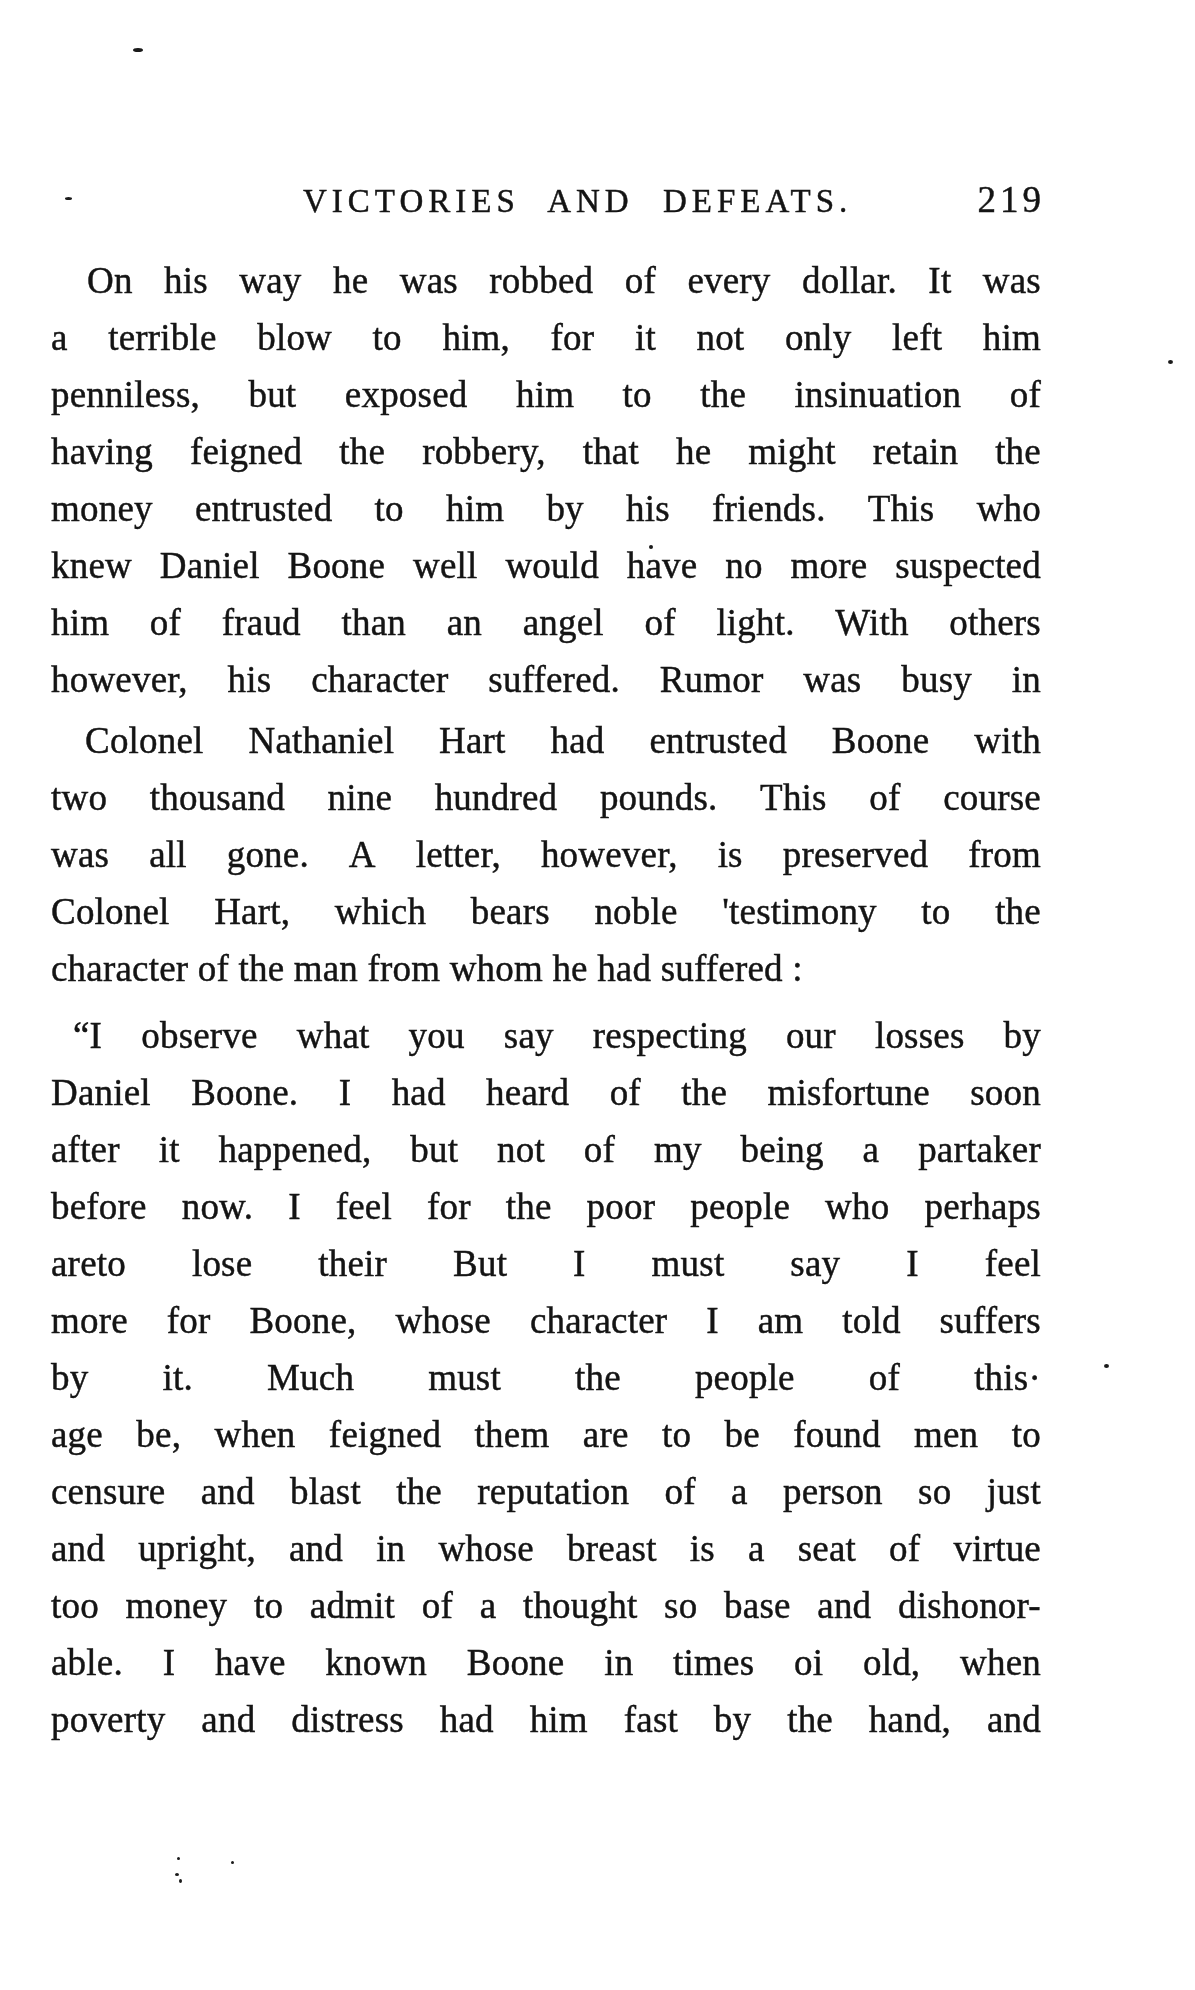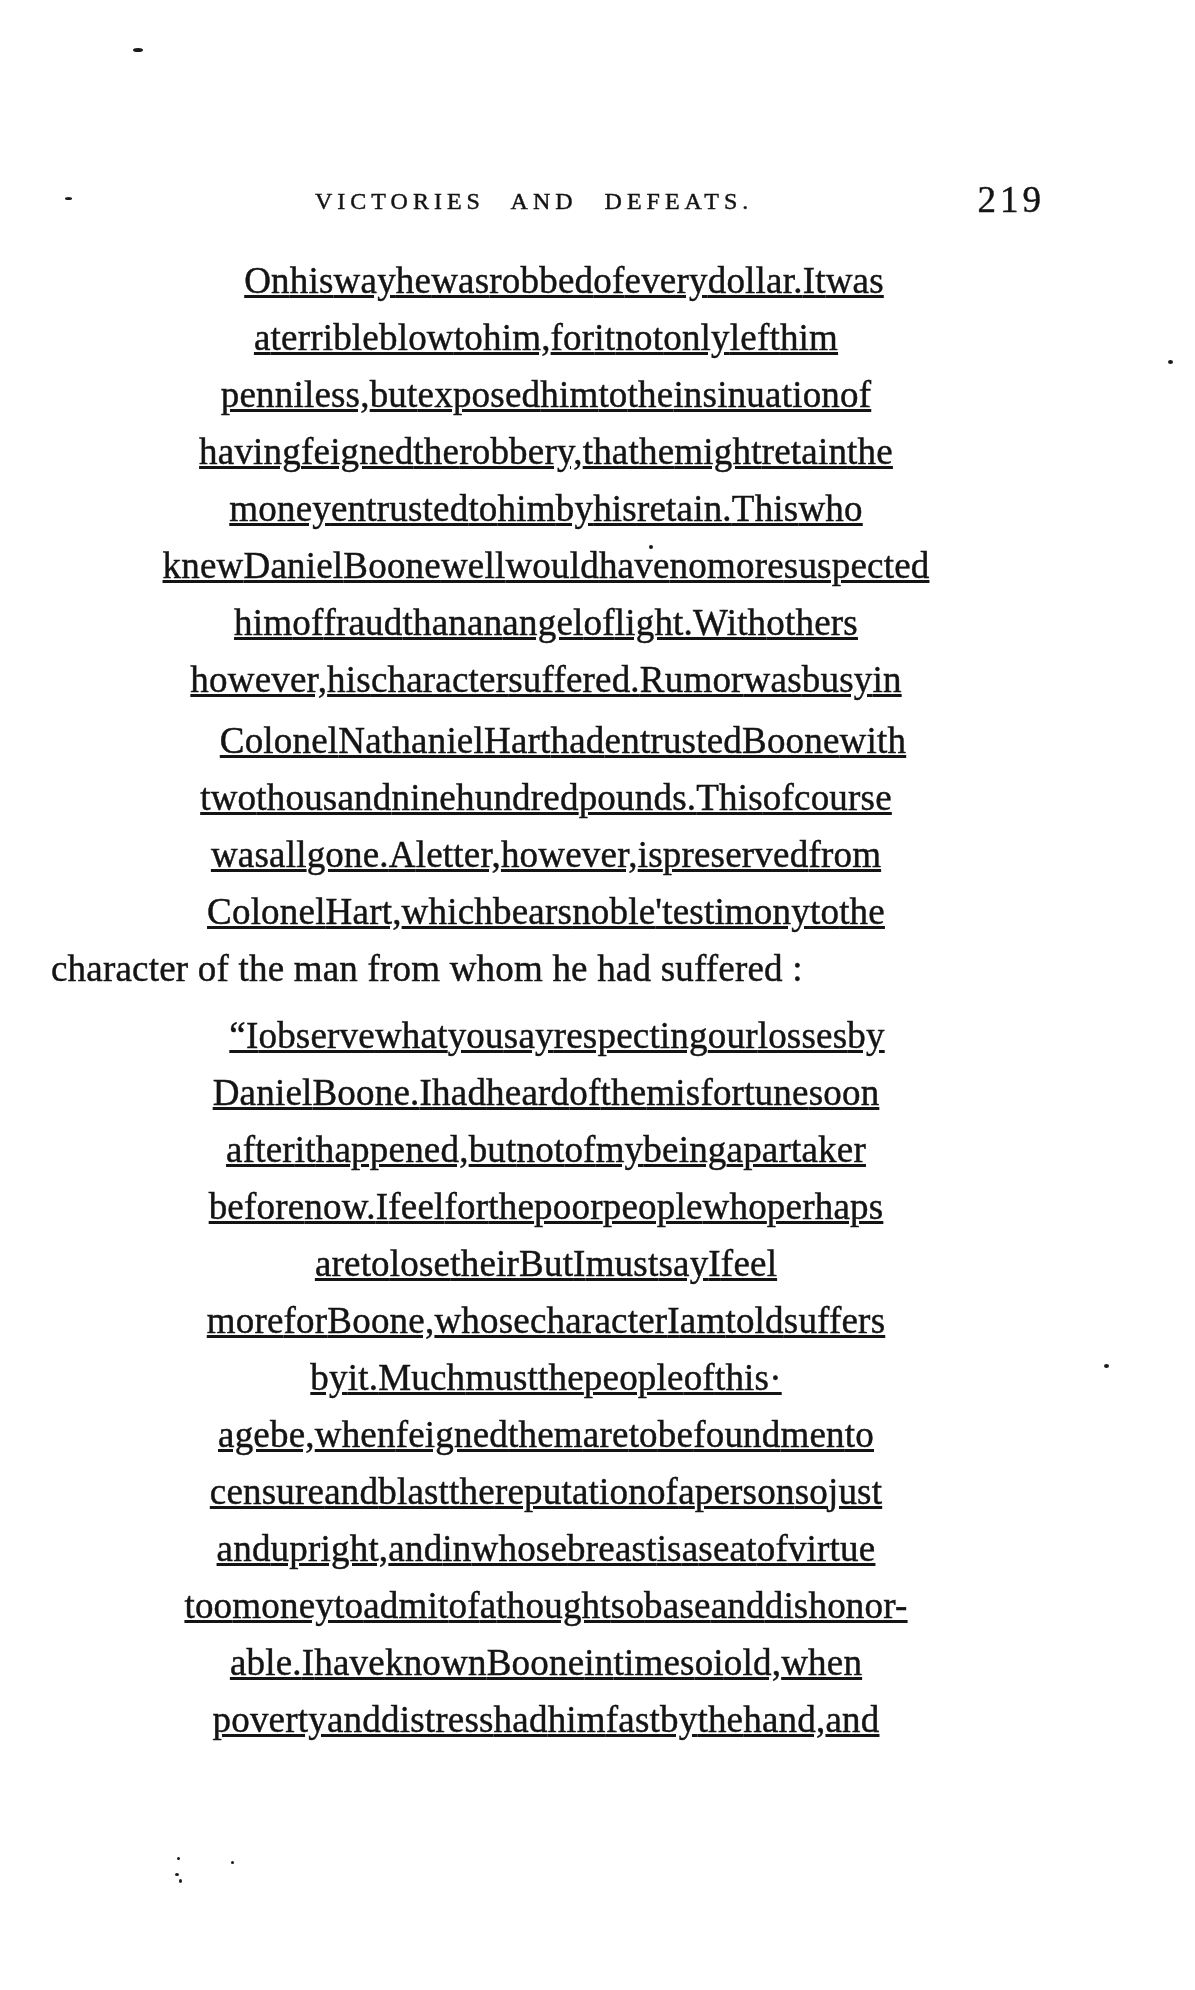--- a/index.html
+++ b/index.html
@@ -2,32 +2,32 @@
 <html><head>
 <meta charset="utf-8">
 <style>
   html,body { margin:0; padding:0; background:#ffffff; }
   .page {
     position:relative; width:1195px; height:1990px; background:#ffffff;
     font-family:"Liberation Serif","DejaVu Serif",serif; color:#141414; overflow:hidden;
     -webkit-text-stroke:0.45px #141414;
   }
   .running-head {
-    position:absolute; left:315px; top:183px; font-size:24px; line-height:36px;
+    position:absolute; left:303px; top:183px; font-size:33px; line-height:36px;
     letter-spacing:5px; word-spacing:16px; white-space:nowrap;
   }
   .page-num {
     position:absolute; top:180px; right:150px; font-size:37px; line-height:40px; letter-spacing:4px;
   }
   .body-block { position:absolute; left:51px; top:252px; width:990px; }
   .paragraph { margin:0; }
   .line {
     height:57px; line-height:57px; font-size:37px; letter-spacing:0.2px; white-space:nowrap;
   }
-  .line.j { display:flex; justify-content:center;text-decoration:underline; }
+  .line.j { display:flex; justify-content:space-between; }
   .speck { position:absolute; background:#1a1a1a; border-radius:50%; }
 </style>
 </head>
 <body>
 
 <div class="page">
   <div class="running-head">VICTORIES AND DEFEATS.</div>
   <div class="page-num">219</div>
   <div class="body-block">
       <div class="paragraph" style="margin-top: 0px;">
@@ -78,21 +78,21 @@
           <span>retain</span>
           <span>the</span>
         </div>
         <div class="line j">
           <span>money</span>
           <span>entrusted</span>
           <span>to</span>
           <span>him</span>
           <span>by</span>
           <span>his</span>
-          <span>retain.</span>
+          <span>friends.</span>
           <span>This</span>
           <span>who</span>
         </div>
         <div class="line j">
           <span>knew</span>
           <span>Daniel</span>
           <span>Boone</span>
           <span>well</span>
           <span>would</span>
           <span>have</span>

